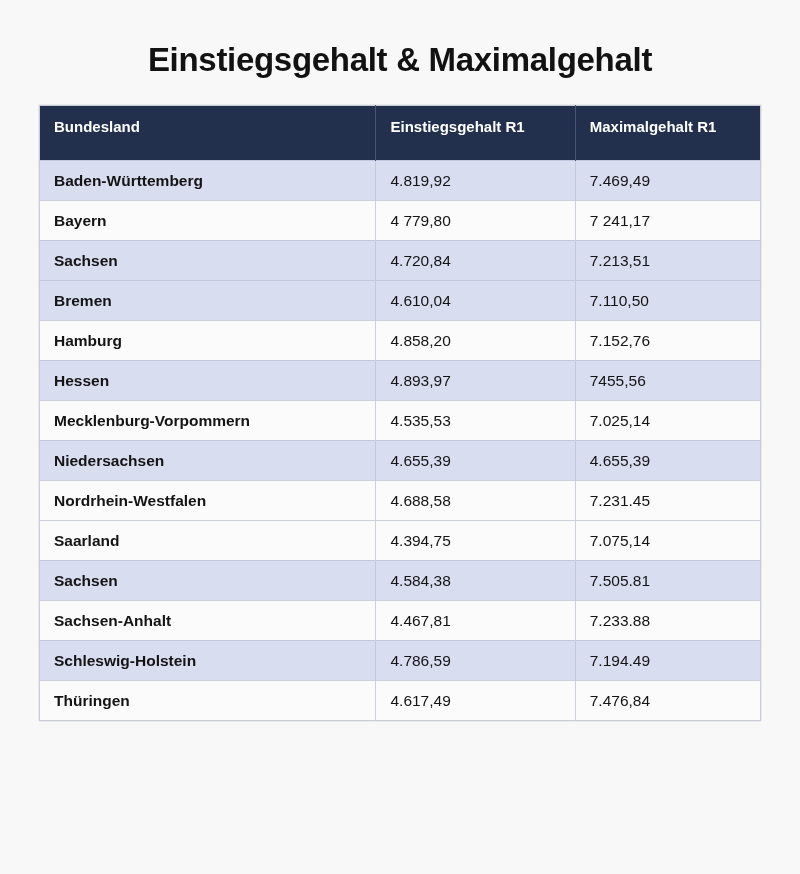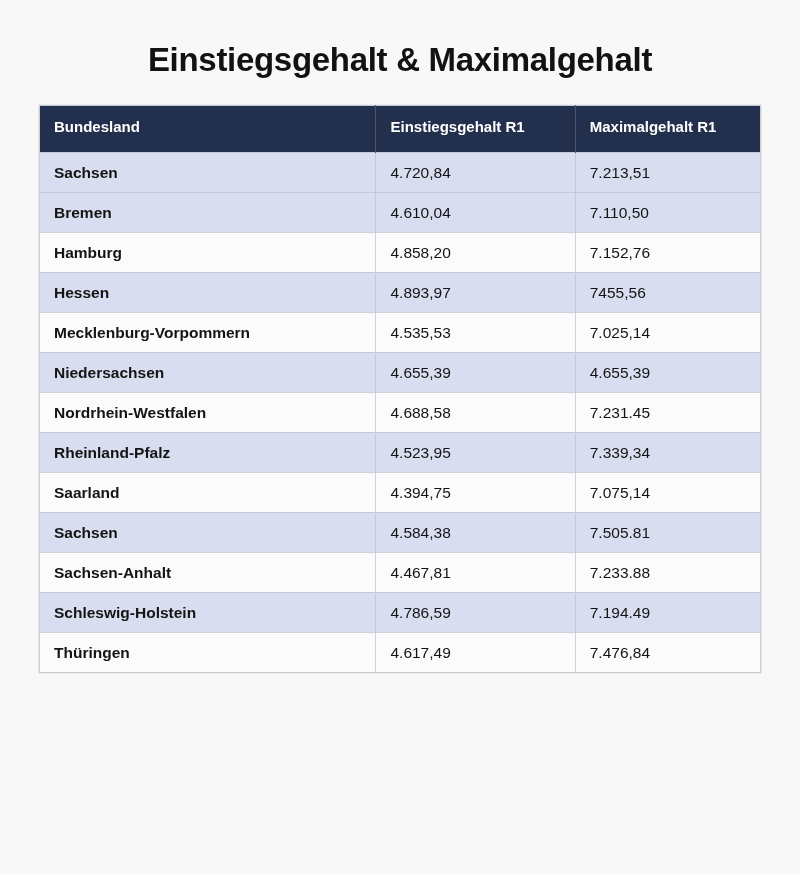--- a/index.html
+++ b/index.html
@@ -54,21 +54,21 @@
   col.col-state  { width: 336px; }
   col.col-entry  { width: 199px; }
   col.col-max    { width: 185px; }
 
   thead th {
     background: #22304d;
     color: #ffffff;
     font-size: 15px;
     font-weight: bold;
     text-align: left;
-    padding: 0 0 4px 14px;
+    padding: 0 0 12px 14px;
     height: 42px;
     line-height: 42px;
     border-right: 1px solid #4a5670;
     white-space: nowrap;
     overflow: hidden;
   }
   thead th.last-col { border-right: none; margin-left: 32px; }
 
   tbody td {
     font-size: 15.5px;
@@ -116,20 +116,30 @@
       </colgroup>
       <thead>
         <tr>
           <th>Bundesland</th>
           <th>Einstiegsgehalt R1</th>
           <th class="last-col">Maximalgehalt R1</th>
         </tr>
       </thead>
       <tbody id="table-body">
           <tr class="row-alt">
+            <td class="state-cell">Baden-Württemberg</td>
+            <td class="num-cell">4.819,92</td>
+            <td class="num-cell last-col">7.469,49</td>
+          </tr>
+          <tr class="row-plain">
+            <td class="state-cell">Bayern</td>
+            <td class="num-cell">4 779,80</td>
+            <td class="num-cell last-col">7 241,17</td>
+          </tr>
+          <tr class="row-alt">
             <td class="state-cell">Sachsen</td>
             <td class="num-cell">4.720,84</td>
             <td class="num-cell last-col">7.213,51</td>
           </tr>
           <tr class="row-alt">
             <td class="state-cell">Bremen</td>
             <td class="num-cell">4.610,04</td>
             <td class="num-cell last-col">7.110,50</td>
           </tr>
           <tr class="row-plain">
@@ -150,25 +160,20 @@
           <tr class="row-alt">
             <td class="state-cell">Niedersachsen</td>
             <td class="num-cell">4.655,39</td>
             <td class="num-cell last-col">4.655,39</td>
           </tr>
           <tr class="row-plain">
             <td class="state-cell">Nordrhein-Westfalen</td>
             <td class="num-cell">4.688,58</td>
             <td class="num-cell last-col">7.231.45</td>
           </tr>
-          <tr class="row-alt">
-            <td class="state-cell">Rheinland-Pfalz</td>
-            <td class="num-cell">4.523,95</td>
-            <td class="num-cell last-col">7.339,34</td>
-          </tr>
           <tr class="row-plain">
             <td class="state-cell">Saarland</td>
             <td class="num-cell">4.394,75</td>
             <td class="num-cell last-col">7.075,14</td>
           </tr>
           <tr class="row-alt">
             <td class="state-cell">Sachsen</td>
             <td class="num-cell">4.584,38</td>
             <td class="num-cell last-col">7.505.81</td>
           </tr>

